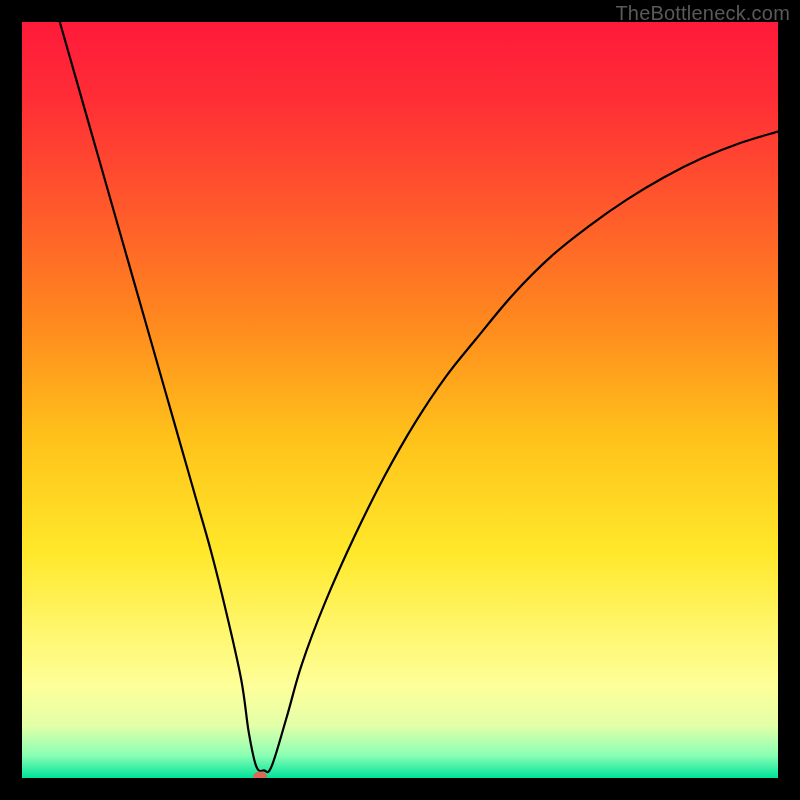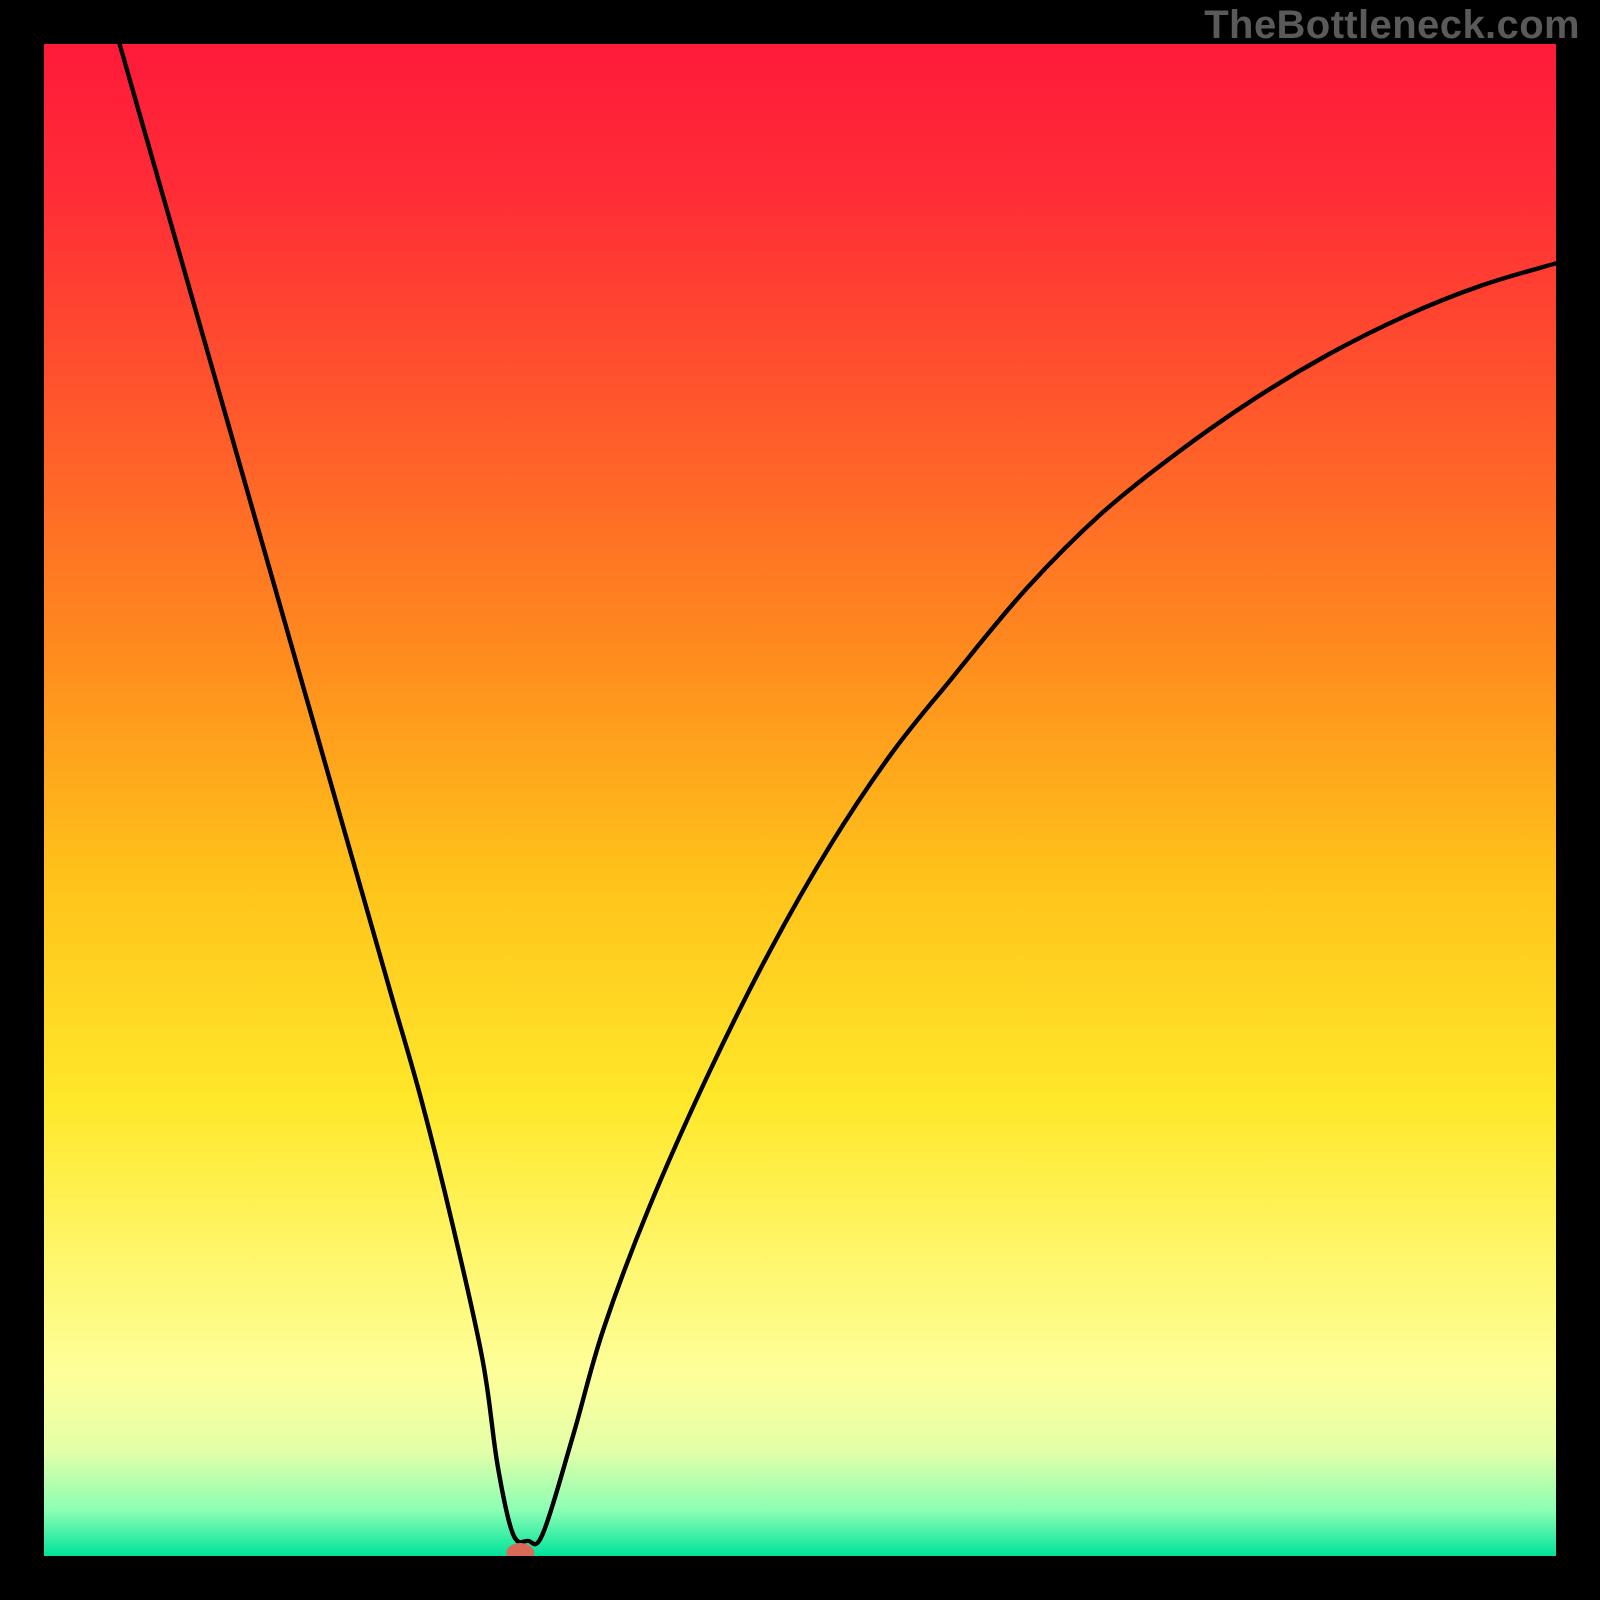--- a/index.html
+++ b/index.html
@@ -26,21 +26,21 @@
     width: 756px;
     height: 756px;
     overflow: hidden;
   }
   .watermark {
     position: absolute;
     top: 2px;
     right: 10px;
     color: #5a5a5a;
     font-size: 20px;
-    font-weight: 700;
+    font-weight: 400;
     letter-spacing: 0.2px;
     text-align: right;
   }
   svg {
     display: block;
   }
 </style>
 </head>
 <body>
 

